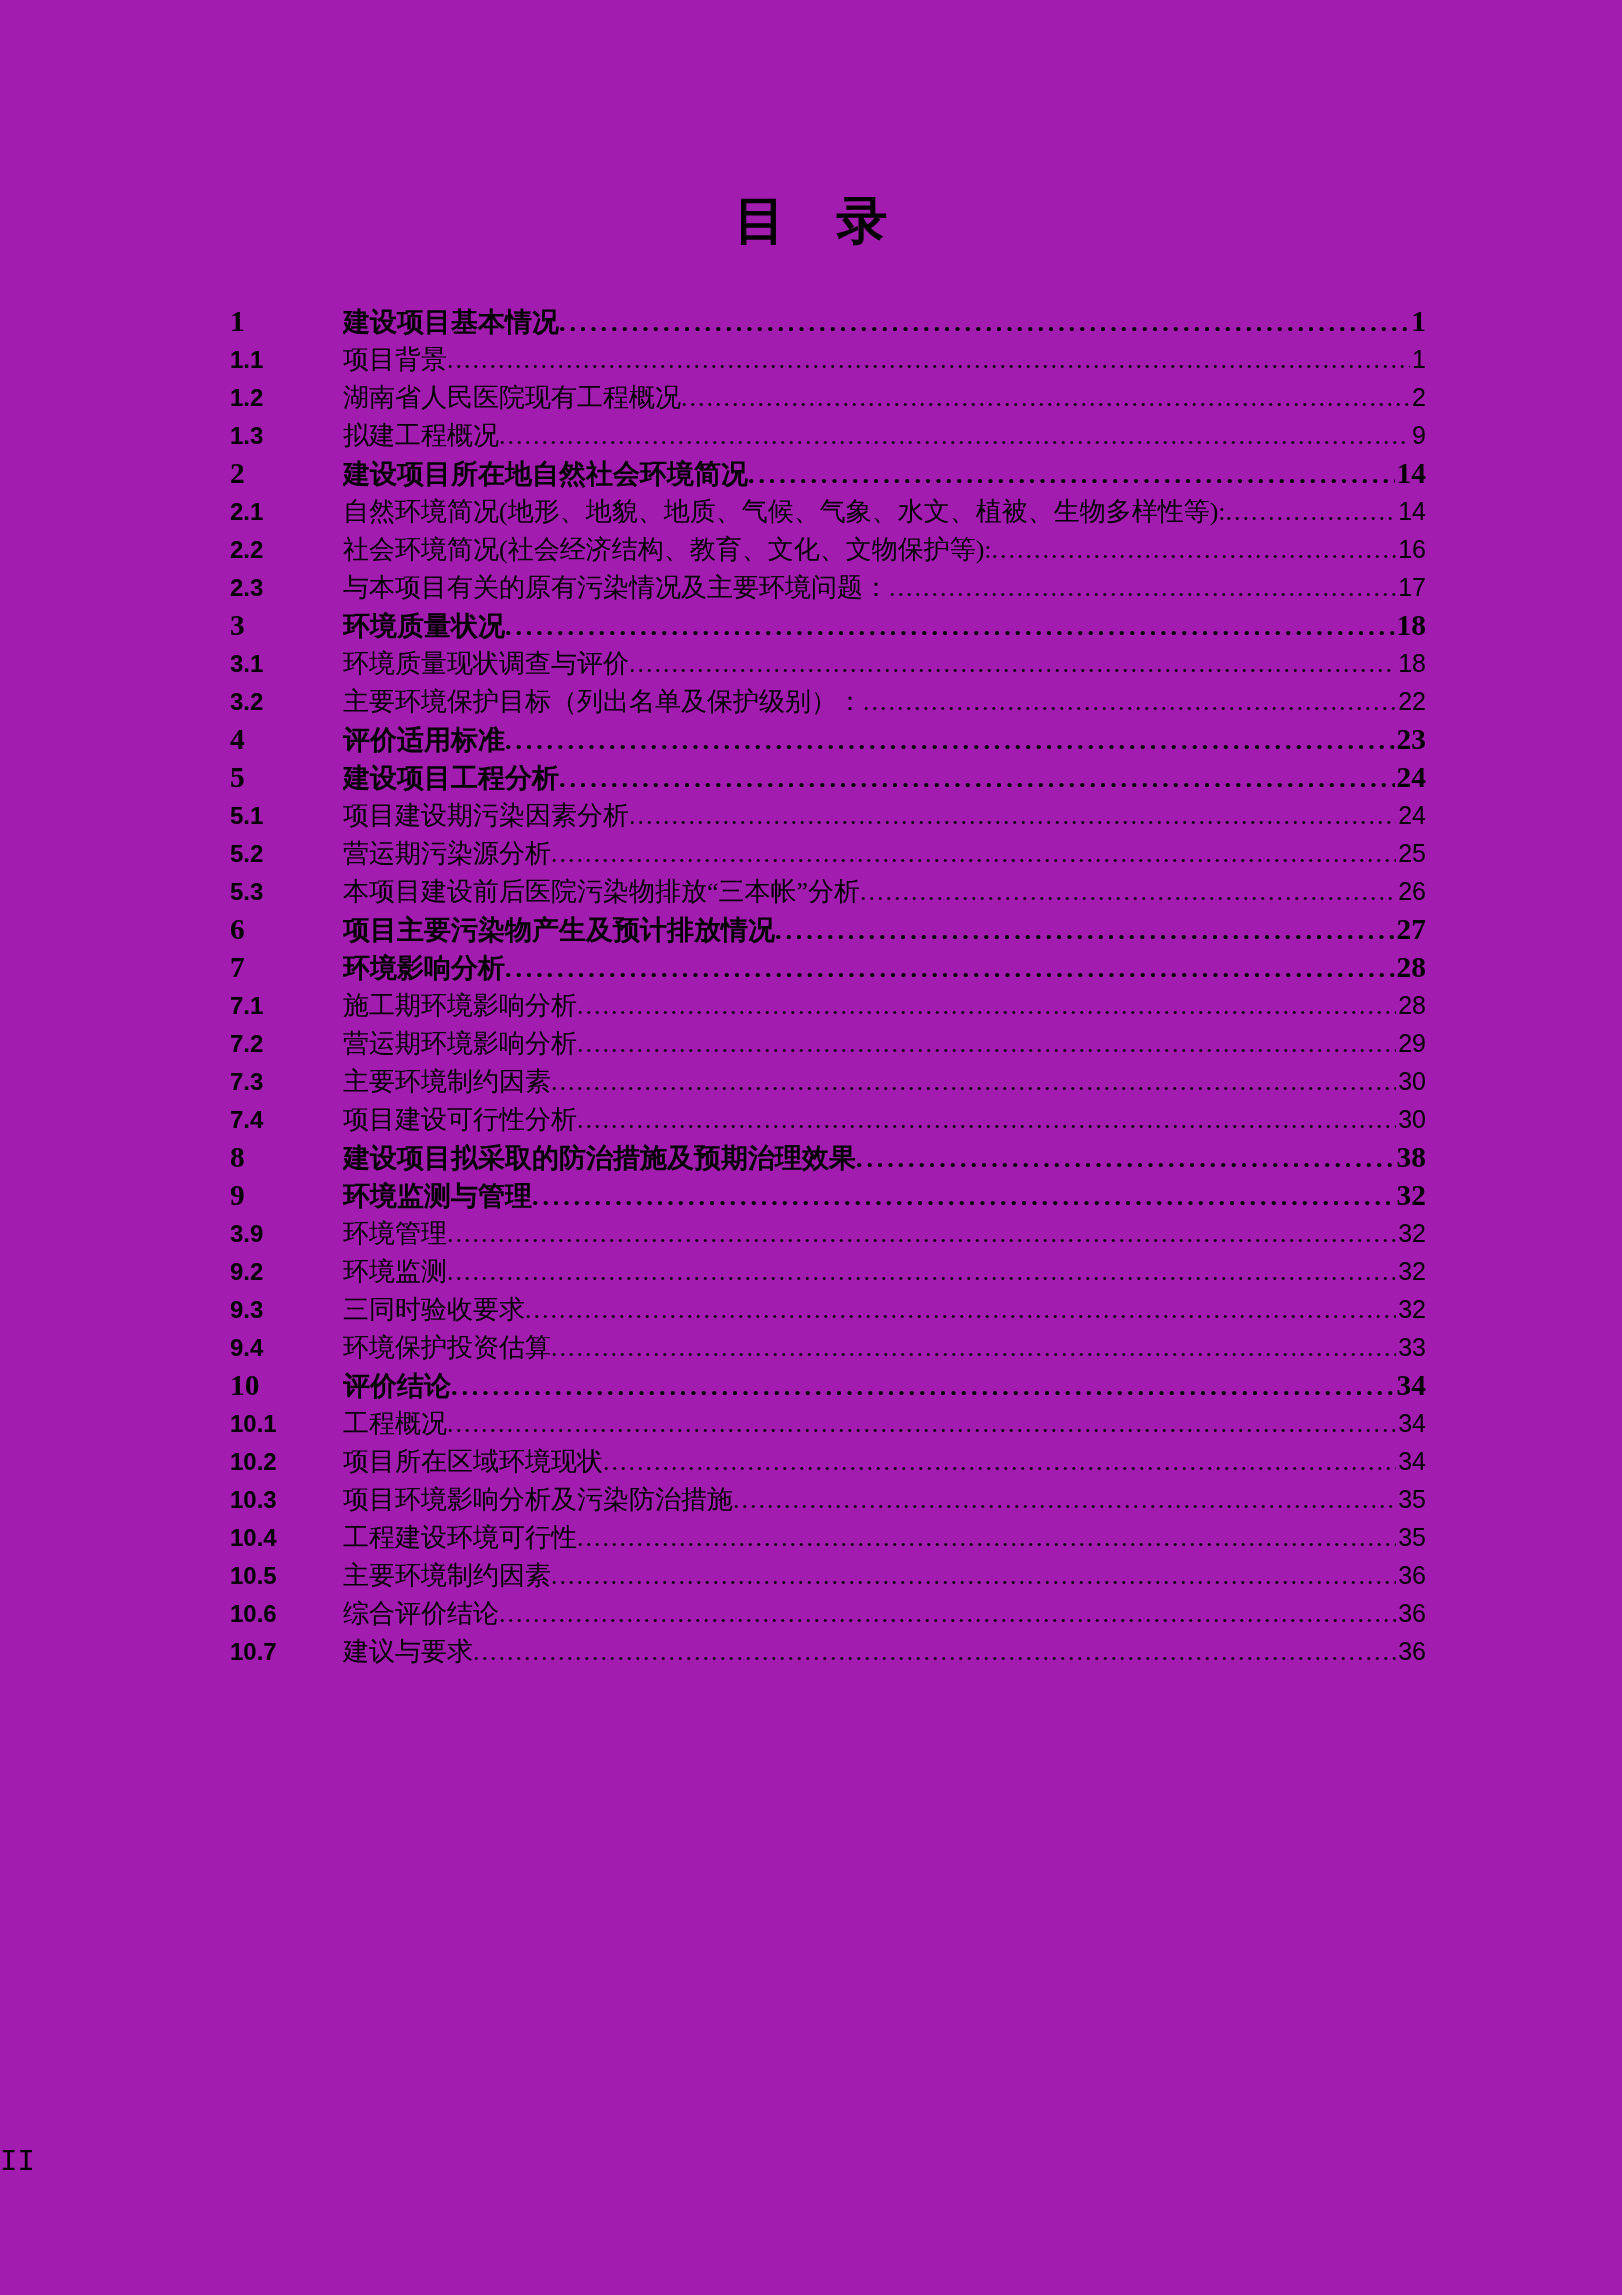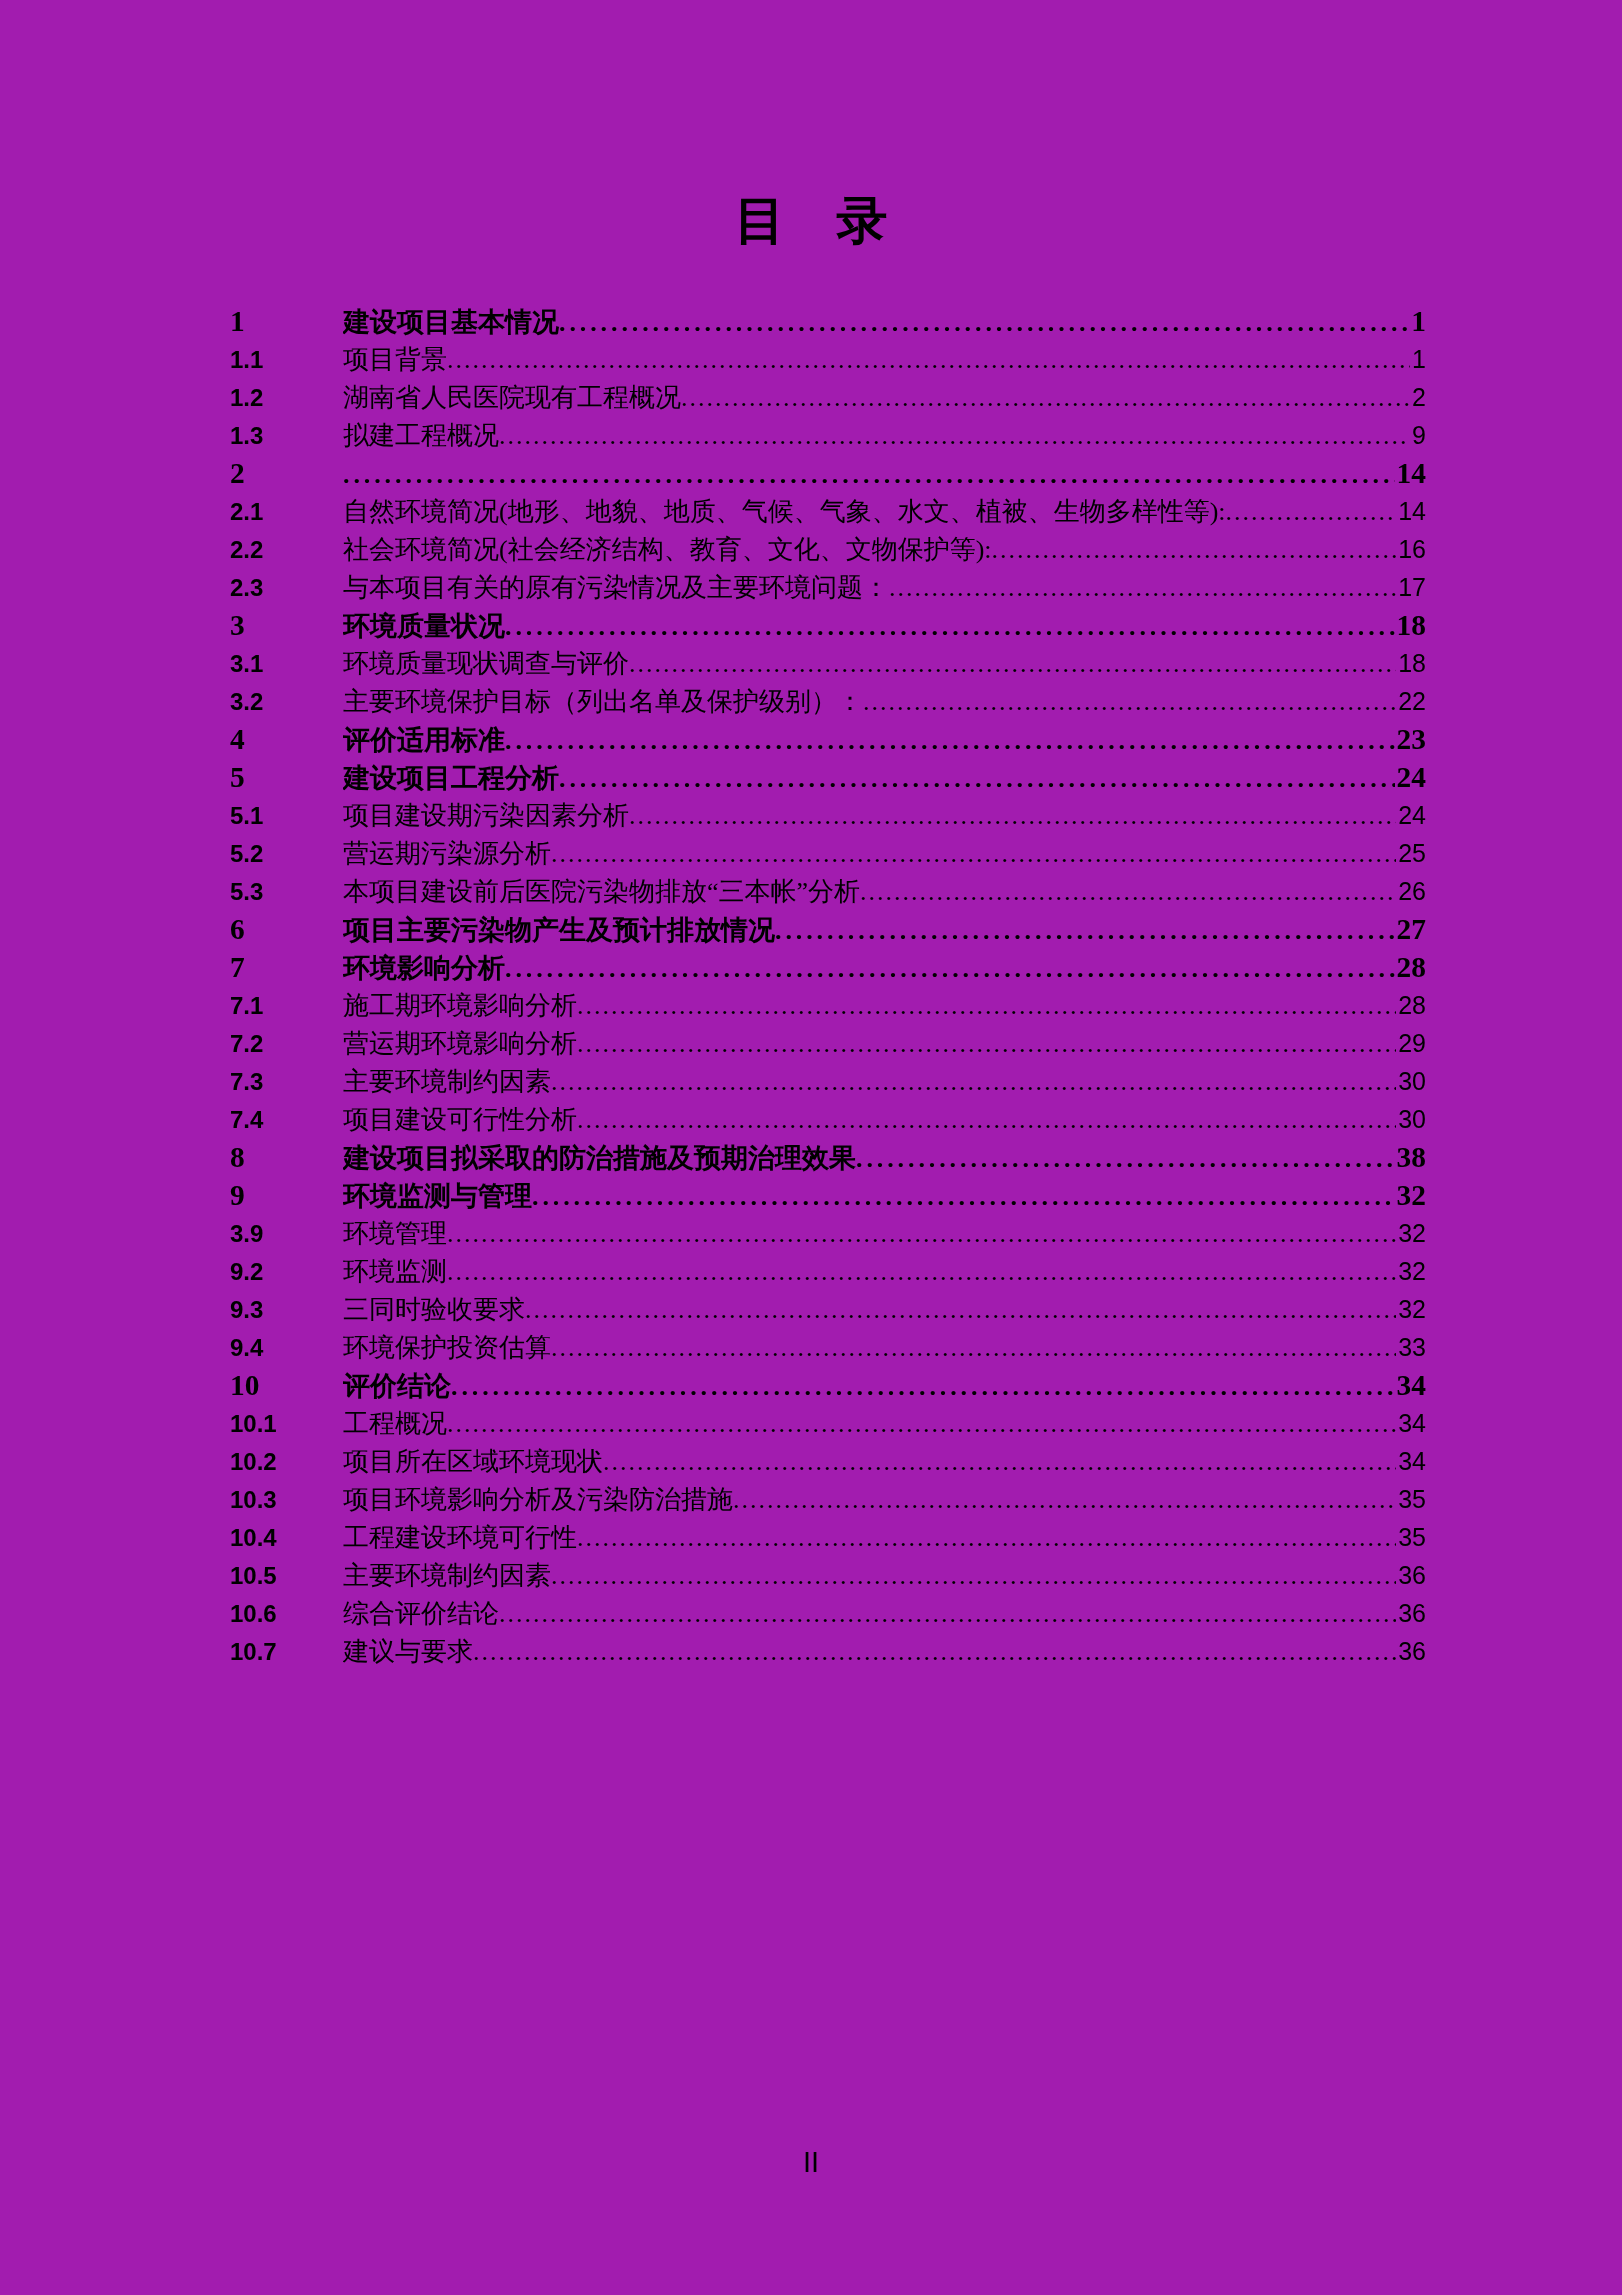--- a/index.html
+++ b/index.html
@@ -74,23 +74,22 @@
     font-size: 26px;
     letter-spacing: 3.9px;
   }
   .lvl1 .pagenum {
     font-family: "Liberation Serif", serif;
     font-size: 29.4px;
   }
   .footer {
     position: absolute;
     top: 2146px; left: 0; width: 100%;
-    text-align: center;
     font-size: 29px;
-    font-family: Liberation Sans, sans-serif;
+    font-family: Liberation Mono, monospace;
   }
 </style>
 </head>
 <body>
 
 <div class="page">
   <h1 class="doc-title">目　录</h1>
   <div class="toc" id="toc">
       <div class="row lvl1">
         <span class="num">1</span>
@@ -111,20 +110,21 @@
         <span class="pagenum">2</span>
       </div>
       <div class="row">
         <span class="num">1.3</span>
         <span class="title">拟建工程概况</span>
         <span class="leader">................................................................................................................................................................................................................................................................................................................................................................................................................</span>
         <span class="pagenum">9</span>
       </div>
       <div class="row lvl1">
         <span class="num">2</span>
+        <span class="title">建设项目所在地自然社会环境简况</span>
         <span class="leader">................................................................................................................................................................................................................................................................................................................................................................................................................</span>
         <span class="pagenum">14</span>
       </div>
       <div class="row">
         <span class="num">2.1</span>
         <span class="title">自然环境简况(地形、地貌、地质、气候、气象、水文、植被、生物多样性等):</span>
         <span class="leader">................................................................................................................................................................................................................................................................................................................................................................................................................</span>
         <span class="pagenum">14</span>
       </div>
       <div class="row">

